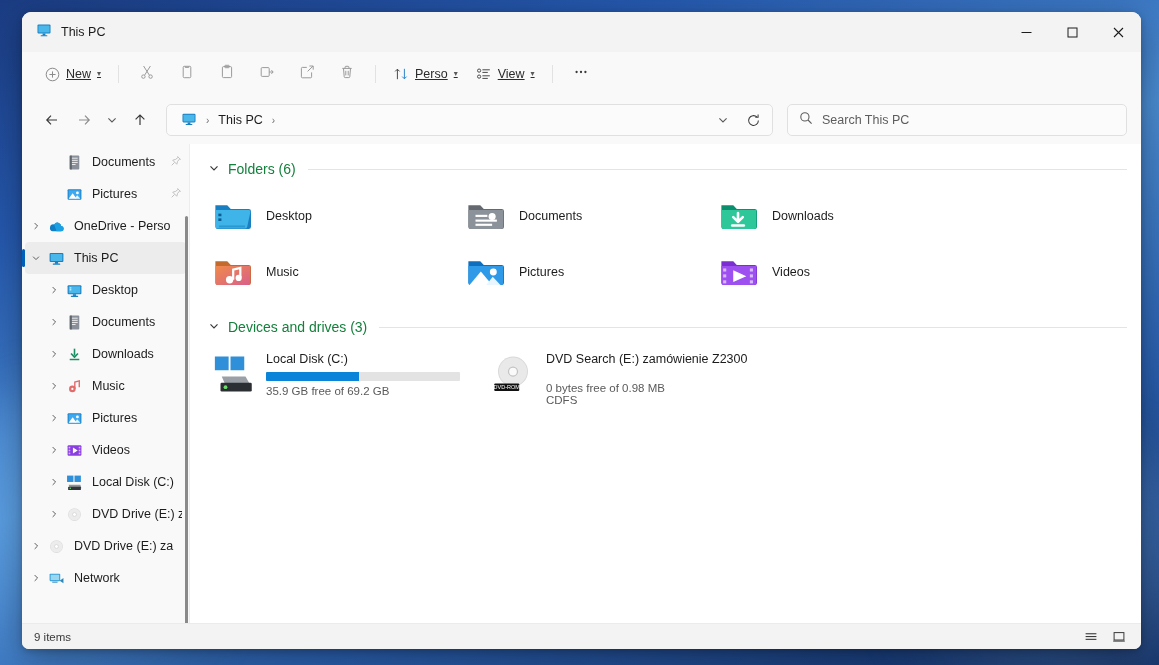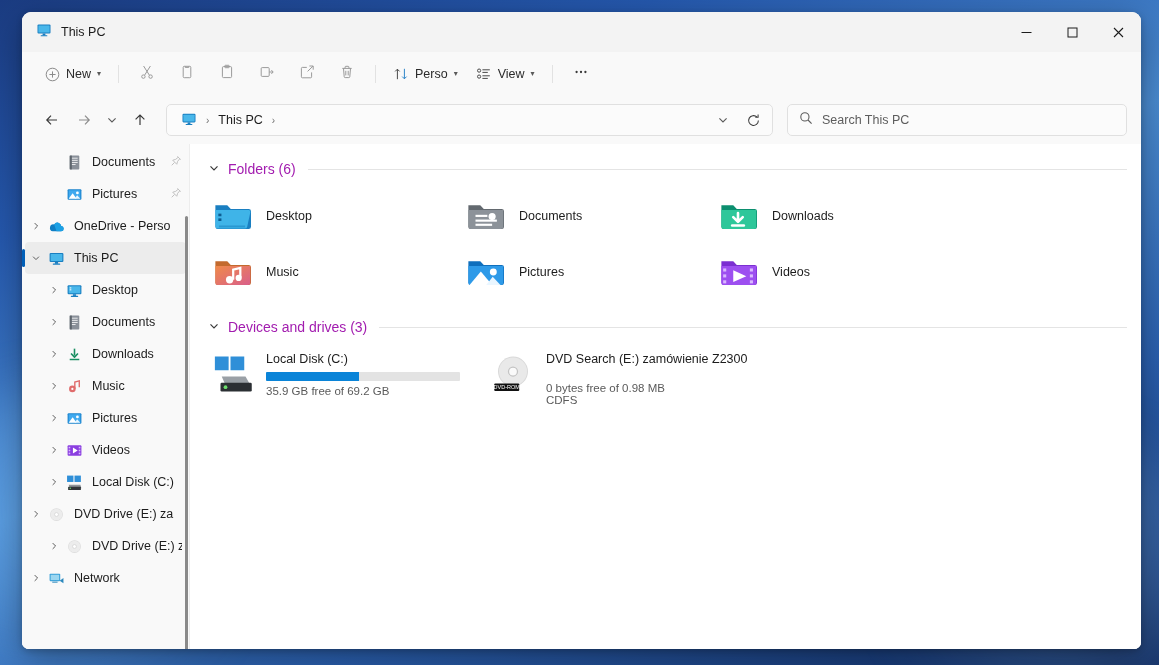--- a/index.html
+++ b/index.html
@@ -53,21 +53,21 @@
   
   .toolbar {
     height: 44px; flex: 0 0 44px;
     display: flex; align-items: center;
     padding: 0 14px; gap: 2px;
     background: #f9f9f9;
   }
   .tb-btn {
     height: 32px; display: flex; align-items: center; gap: 6px;
     padding: 0 8px; border-radius: 5px; cursor: default;
-    color: #2b2b2b; font-size: 12.5px; white-space: nowrap;
+    color: #2b2b2b; font-size: 12.5px; white-space: nowrap; text-decoration: underline;
   }
   .tb-icon { width: 16px; height: 16px; display:flex; align-items:center; justify-content:center; }
   .tb-sep { width: 1px; height: 18px; background: #e2e2e2; margin: 0 7px; }
   .chev { font-size: 8px; color: #5a5a5a; line-height: 1; }
   .tb-icononly {
     width: 38px; height: 32px; display:flex; align-items:center; justify-content:center;
     border-radius: 5px; cursor: default;
   }
 
   
@@ -155,21 +155,21 @@
   
   .content {
     flex: 1 1 auto; background: #ffffff; overflow: hidden;
     padding: 10px 14px 0 14px;
   }
   .group-header {
     display: flex; align-items: center; gap: 8px;
     height: 30px; margin: 0 0 4px 4px; cursor: default;
   }
   .group-chev { color: #3a3a3a; font-size: 10px; width: 12px; }
-  .group-title { font-size: 14px; color: #a21caf; white-space: nowrap; }
+  .group-title { font-size: 14px; color: #15803d; white-space: nowrap; }
   .group-rule { flex: 1 1 auto; height: 1px; background: #e4e4e4; margin-left: 4px; }
 
   .tiles { display: flex; flex-wrap: wrap; }
   .tile {
     width: 253px; height: 56px;
     display: flex; align-items: center; gap: 14px;
     padding: 0 8px; border-radius: 5px; cursor: default;
   }
   .tile .ico { width: 40px; flex: 0 0 40px; display:flex; align-items:center; justify-content:center; }
   .tile .tname { font-size: 12.5px; color: #1c1c1c; }
@@ -597,51 +597,51 @@
               <svg width="17" height="17" viewBox="0 0 32 32">
                 <rect x="2" y="3" width="12" height="12" fill="#2f8fd8"></rect>
                 <rect x="16" y="3" width="12" height="12" fill="#2f8fd8"></rect>
                 <path d="M5 20 L27 20 L29 27 H7 z" fill="#8f9499"></path>
                 <rect x="4" y="24" width="24" height="6" rx="1" fill="#303438"></rect>
                 <circle cx="8" cy="27" r="1.4" fill="#6ddf6d"></circle>
               </svg>
             </span>
             <span class="nav-label">Local Disk (C:)</span>
           </div>
-          <div class="nav-item" style="padding-left: 0px;">
+          <div class="nav-item" style="padding-left: 18px;">
             <span class="twisty">
               <svg width="10" height="10" viewBox="0 0 12 12" fill="none" stroke="#5c5c5c" stroke-width="1.2">
                 <path d="M4.4 2.5 L7.9 6 L4.4 9.5"></path>
               </svg>
             </span>
             <span class="nav-ico">
               <svg width="17" height="17" viewBox="0 0 32 32">
                 <circle cx="16" cy="16" r="12" fill="#dadada"></circle>
                 <circle cx="16" cy="16" r="11" fill="#ececec"></circle>
                 <circle cx="16" cy="16" r="3.6" fill="#fff"></circle>
                 <circle cx="16" cy="16" r="3.6" fill="none" stroke="#c6c6c6"></circle>
               </svg>
             </span>
-            <span class="nav-label">DVD Drive (E:) za</span>
-          </div>
-          <div class="nav-item" style="padding-left: 18px;">
+            <span class="nav-label">DVD Drive (E:) z</span>
+          </div>
+          <div class="nav-item" style="padding-left: 0px;">
             <span class="twisty">
               <svg width="10" height="10" viewBox="0 0 12 12" fill="none" stroke="#5c5c5c" stroke-width="1.2">
                 <path d="M4.4 2.5 L7.9 6 L4.4 9.5"></path>
               </svg>
             </span>
             <span class="nav-ico">
               <svg width="17" height="17" viewBox="0 0 32 32">
                 <circle cx="16" cy="16" r="12" fill="#dadada"></circle>
                 <circle cx="16" cy="16" r="11" fill="#ececec"></circle>
                 <circle cx="16" cy="16" r="3.6" fill="#fff"></circle>
                 <circle cx="16" cy="16" r="3.6" fill="none" stroke="#c6c6c6"></circle>
               </svg>
             </span>
-            <span class="nav-label">DVD Drive (E:) z</span>
+            <span class="nav-label">DVD Drive (E:) za</span>
           </div>
           <div class="nav-item" style="padding-left: 0px;">
             <span class="twisty">
               <svg width="10" height="10" viewBox="0 0 12 12" fill="none" stroke="#5c5c5c" stroke-width="1.2">
                 <path d="M4.4 2.5 L7.9 6 L4.4 9.5"></path>
               </svg>
             </span>
             <span class="nav-ico">
               <svg width="17" height="17" viewBox="0 0 32 32">
                 <rect x="3" y="7" width="20" height="14" rx="1.5" fill="#3aa0d8"></rect>
@@ -797,14 +797,32 @@
               <div class="dname">DVD Search (E:) zamówienie Z2300</div>
               <div class="dsub" style="margin-top: 16px;">0 bytes free of 0.98 MB</div>
               <div class="dsub">CDFS</div>
             </div>
           </div>
         </div>
 
     </div>
   </div>
 
+  <div class="statusbar">
+    <span class="status-left">9 items</span>
+    <div class="status-right">
+      <div class="view-toggle">
+        <svg width="14" height="14" viewBox="0 0 14 14" fill="#3a3a3a">
+          <rect x="1.6" y="3.2" width="10.8" height="1.1"></rect>
+          <rect x="1.6" y="6" width="10.8" height="1.1"></rect>
+          <rect x="1.6" y="8.8" width="10.8" height="1.1"></rect>
+        </svg>
+      </div>
+      <div class="view-toggle">
+        <svg width="14" height="14" viewBox="0 0 14 14" fill="none" stroke="#3a3a3a" stroke-width="1">
+          <rect x="2.1" y="2.6" width="9.8" height="7.4"></rect>
+          <rect x="1.2" y="10.6" width="11.6" height="1" fill="#3a3a3a" stroke="none"></rect>
+        </svg>
+      </div>
+    </div>
+  </div>
 
 </div>
 
 </body></html>

